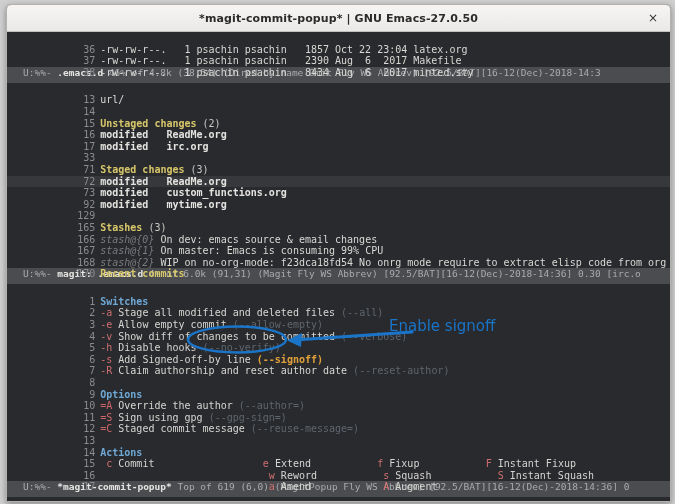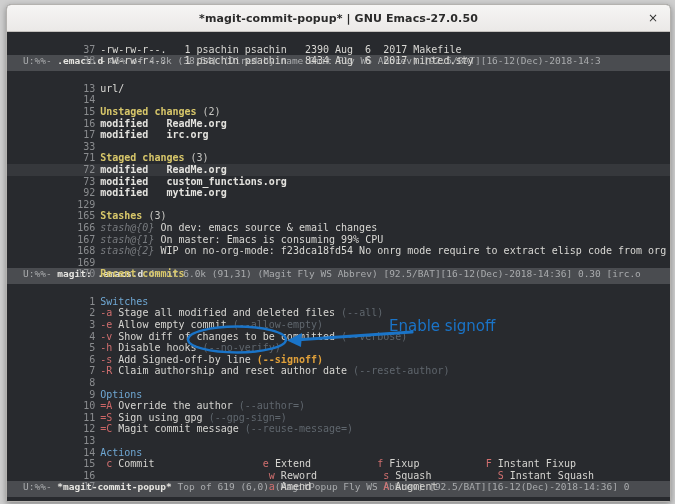--- a/index.html
+++ b/index.html
@@ -88,21 +88,21 @@
   .echo{
     height:12px;
     background:#282a2e;
   }
   
   .f-heading{color:#d8c76a;font-weight:700;}   
   .f-count{color:#c9c8c4;}
   .f-file{color:#e3e2de;font-weight:700;}
   .f-stash{color:#777a7e;font-style:italic;}
   .f-plain{color:#d9d8d4;}
-  .f-popup-head{color:#6fa8d4;font-weight:400;text-align:center;} 
+  .f-popup-head{color:#6fa8d4;font-weight:700;text-align:center;} 
   .f-key{color:#d06f6f;}                        
   .f-key-eq{color:#cc6666;}
   .f-desc{color:#d7d6d2;margin-top:24px;}
   .f-arg{color:#5f666d;}                        
   .f-arg-on{color:#e0a03a;font-weight:700;}     
   .f-action{color:#d6d5d1;}
   .f-dir{color:#d9d8d4;}
   
   .anno-layer{position:absolute;inset:0;pointer-events:none;}
   .anno-label{
@@ -123,20 +123,23 @@
 
     <div class="titlebar">
       <span class="title">*magit-commit-popup* | GNU Emacs-27.0.50</span>
       <span class="close">×</span>
     </div>
 
     <div class="emacs">
 
       <div class="buffer">
         <div class="line">
+          <span class="ln">36</span><span class="f-dir">-rw-rw-r--.   1 psachin psachin   1857 Oct 22 23:04 latex.org</span>
+        </div>
+        <div class="line">
           <span class="ln">37</span><span class="f-dir">-rw-rw-r--.   1 psachin psachin   2390 Aug  6  2017 Makefile</span>
         </div>
         <div class="line">
           <span class="ln">38</span><span class="f-dir">-rw-rw-r--.   1 psachin psachin   8434 Aug  6  2017 minted.sty</span>
         </div>
       </div>
 
       <div class="modeline">
         <span>U:%%-</span><span class="mlsp">  </span><span class="bufname">.emacs.d</span><span class="mlsp">        </span><span>46% of 4.8k (38,54)</span><span class="mlsp">     </span><span>(Dired by name Omit Fly WS Abbrev)</span><span class="mlsp"> </span><span>[92.5/BAT]</span><span>[16-12(Dec)-2018-14:3</span>
       </div>
@@ -185,23 +188,20 @@
         <div class="line">
           <span class="ln">166</span><span class="f-stash">stash@{0}</span><span class="f-plain"> </span><span class="f-plain">On dev: emacs source &amp; email changes</span>
         </div>
         <div class="line">
           <span class="ln">167</span><span class="f-stash">stash@{1}</span><span class="f-plain"> </span><span class="f-plain">On master: Emacs is consuming 99% CPU</span>
         </div>
         <div class="line">
           <span class="ln">168</span><span class="f-stash">stash@{2}</span><span class="f-plain"> </span><span class="f-plain">WIP on no-org-mode: f23dca18fd54 No onrg mode require to extract elisp code from org code-block</span>
         </div>
         <div class="line">
-          <span class="ln">169</span>
-        </div>
-        <div class="line">
           <span class="ln">170</span><span class="f-heading">Recent commits</span>
         </div>
       </div>
 
       <div class="modeline">
         <span>U:%%-</span><span class="mlsp">  </span><span class="bufname">magit: .emacs.d</span><span class="mlsp">   </span><span>4% of 6.0k (91,31)</span><span class="mlsp">      </span><span>(Magit Fly WS Abbrev)</span><span class="mlsp"> </span><span>[92.5/BAT]</span><span>[16-12(Dec)-2018-14:36]</span><span class="mlsp"> </span><span>0.30 [irc.o</span>
       </div>
 
       <div class="buffer">
 
@@ -235,21 +235,21 @@
         <div class="line">
           <span class="ln">9</span><span class="f-popup-head">Options</span>
         </div>
         <div class="line">
           <span class="ln">10</span><span class="f-key-eq">=A</span><span class="f-desc"> </span><span class="f-desc">Override the author</span><span class="f-arg"> </span><span class="f-arg">(--author=)</span>
         </div>
         <div class="line">
           <span class="ln">11</span><span class="f-key-eq">=S</span><span class="f-desc"> </span><span class="f-desc">Sign using gpg</span><span class="f-arg"> </span><span class="f-arg">(--gpg-sign=)</span>
         </div>
         <div class="line">
-          <span class="ln">12</span><span class="f-key-eq">=C</span><span class="f-desc"> </span><span class="f-desc">Magit commit message</span><span class="f-arg"> </span><span class="f-arg">(--reuse-message=)</span>
+          <span class="ln">12</span><span class="f-key-eq">=C</span><span class="f-desc"> </span><span class="f-desc">Staged commit message</span><span class="f-arg"> </span><span class="f-arg">(--reuse-message=)</span>
         </div>
 
         <div class="line">
           <span class="ln">13</span>
         </div>
 
         <div class="line">
           <span class="ln">14</span><span class="f-popup-head">Actions</span>
         </div>
 

